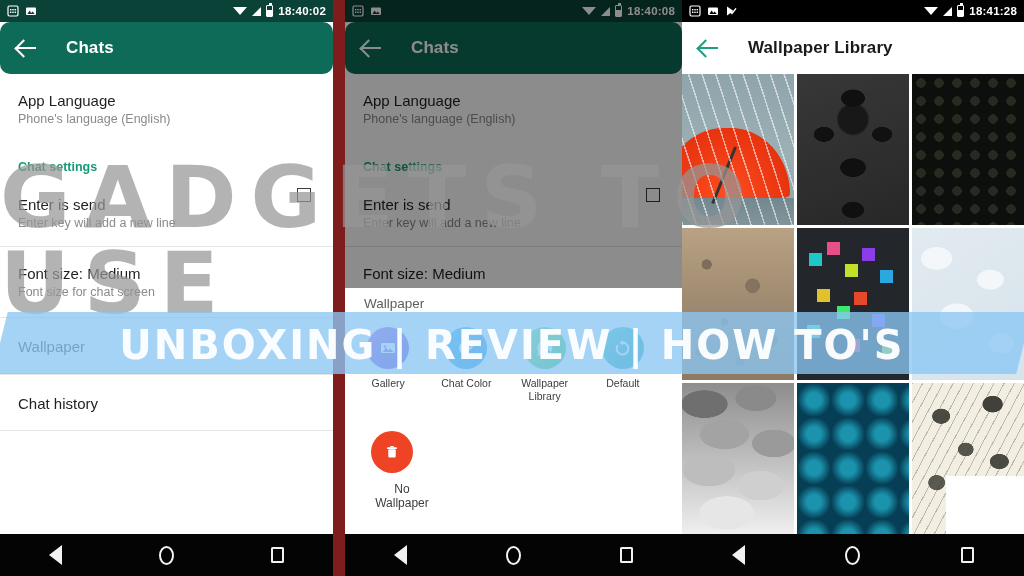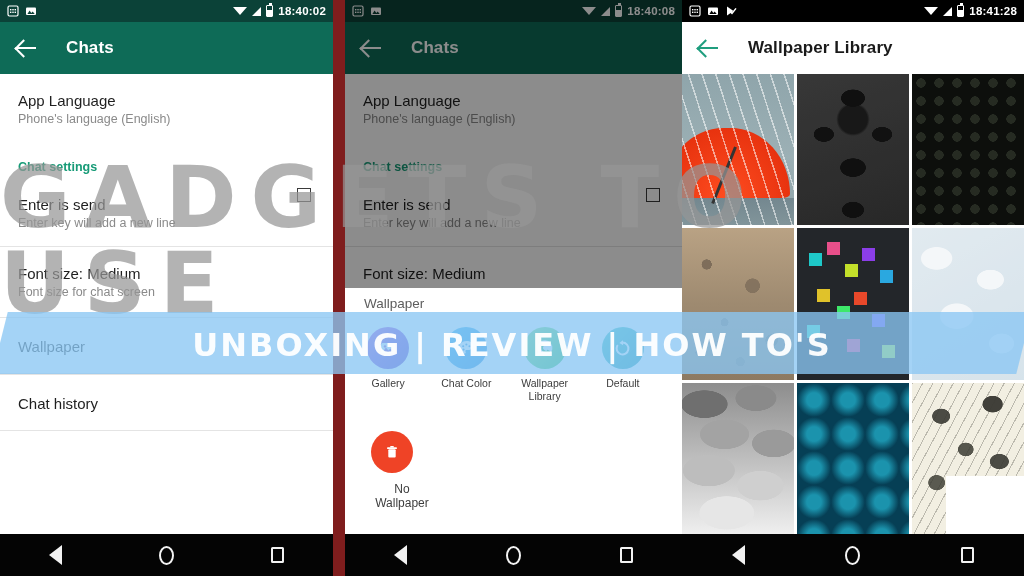--- a/index.html
+++ b/index.html
@@ -24,21 +24,21 @@
   .wifi { width:0;height:0; border-left:7px solid transparent; border-right:7px solid transparent;
     border-top:8px solid #fff; }
   .sig { width:0;height:0; border-left:9px solid transparent; border-bottom:9px solid #fff; }
   .batt { width:7px; height:12px; border:1.4px solid #fff; border-radius:1px; position:relative;
     background:linear-gradient(to top,#fff 62%, transparent 62%); }
   .batt:before { content:""; position:absolute; top:-3px; left:1.6px; width:2.6px; height:2px; background:#fff; }
 
   
   .appbar { position:absolute; top:22px; left:0; right:0; height:52px;
     display:flex; align-items:center; padding-left:16px; }
-  .ab-green { background:#0e6b57; }
+  .ab-green { background:#0e6b57;border-radius:10px; }
   .ab-white { background:#fff; }
   .backarrow { width:22px; height:22px; position:relative; flex:0 0 auto; }
   .backarrow:before { content:""; position:absolute; left:1px; top:10px; width:19px; height:2px; background:currentColor; }
   .backarrow:after { content:""; position:absolute; left:1px; top:5px; width:11px; height:11px;
     border-left:2px solid currentColor; border-bottom:2px solid currentColor; transform:rotate(45deg); }
   .ab-title { margin-left:28px; font-size:17px; font-weight:bold; letter-spacing:.1px; }
   .ab-green .backarrow { color:#fff; } .ab-green .ab-title { color:#fff; }
   .ab-white .backarrow { color:#1f9e7e; } .ab-white .ab-title { color:#1a1a1a; }
 
   
@@ -178,21 +178,21 @@
   
   .wm-gtu { position:absolute; left:0; top:198px; width:1024px; height:84px; z-index:20;
     pointer-events:none; display:flex; align-items:center; justify-content:center;
     font-size:86px; font-weight:bold; letter-spacing:14px; color:rgba(150,150,150,.72);
     font-family:"DejaVu Sans", sans-serif; line-height:1; }
   .wm-band { position:absolute; left:0; top:312px; width:1024px; height:62px; z-index:21;
     pointer-events:none; background:rgba(138,198,243,.78);
     transform:skewX(-14deg) ; transform-origin:left center; }
   .wm-band-txt { position:absolute; left:0; top:312px; width:1024px; height:66px; z-index:22;
     pointer-events:none; display:flex; align-items:center; justify-content:center;
-    font-size:32px; font-weight:bold; letter-spacing:2px; color:rgba(255,255,255,.95);
+    font-size:40px; font-weight:bold; letter-spacing:2px; color:rgba(255,255,255,.95);
     font-family:"DejaVu Sans", sans-serif; }
   .whitebox { position:absolute; right:0; bottom:42px; width:78px; height:58px;
     background:#fff; z-index:23; }
 </style>
 </head>
 <body>
 
 <div id="root">
 
   <div class="panel" id="panel1">

